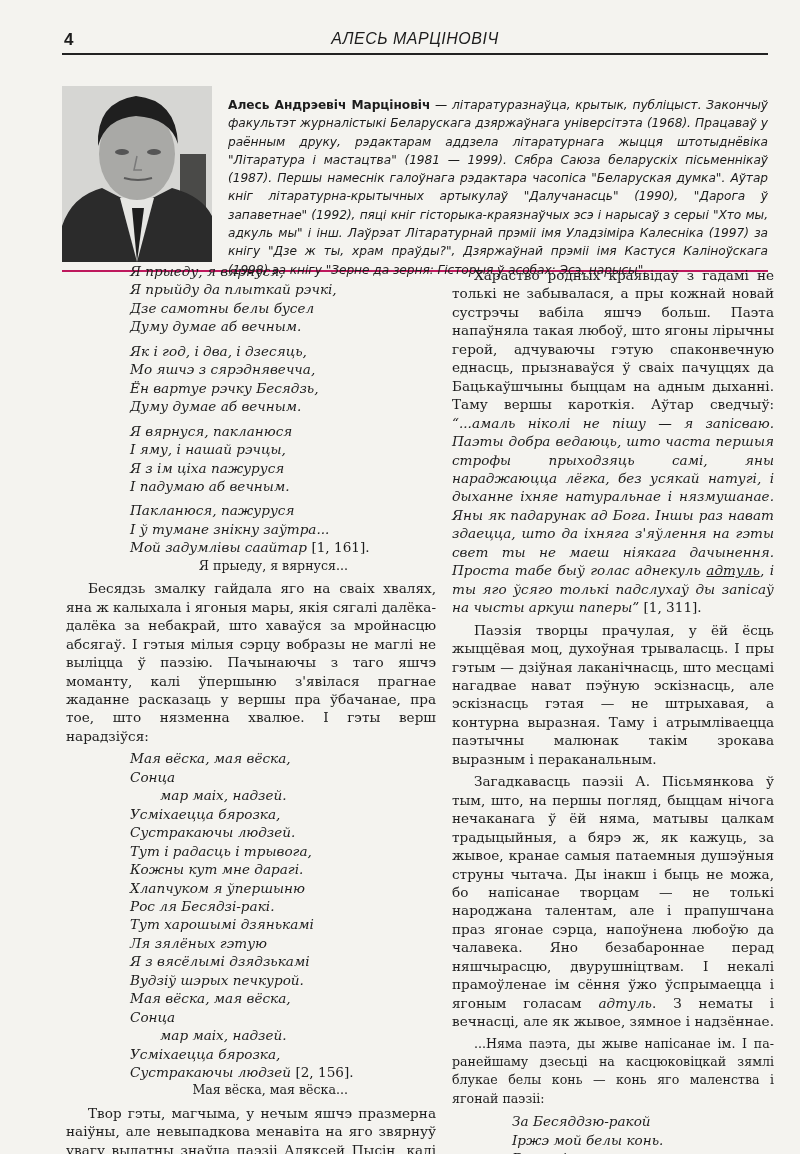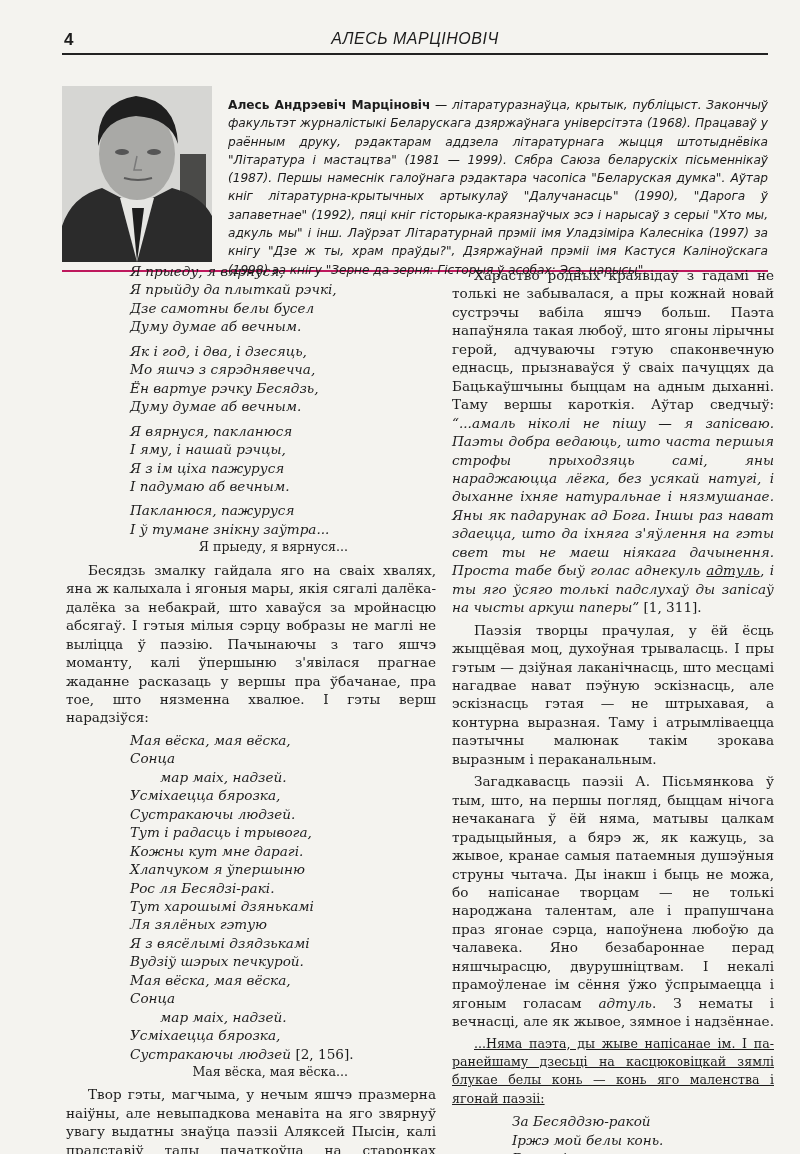--- a/index.html
+++ b/index.html
@@ -47,21 +47,21 @@
     .col p { margin: 4px; text-align: justify; text-indent: 22px; }
     .poem { font-style: italic; margin: 0; }
     .poem-left { padding-left: 68px; }
     .stanza { margin-bottom: 6px; }
     .poem-line { display: block; white-space: nowrap; }
     .poem-line.indent { padding-left: 30px; }
     .poem-ref { font-style: normal; }
     .poem-sig { text-align: right; padding-right: 92px; font-size: 12.6px; }
     .it { font-style: italic; }
     .ul { text-decoration: underline; }
-    .sm { font-size: 12.6px; text-decoration: underline; }
+    .sm { font-size: 12.6px; }
     .poem-right { padding-left: 64px; }
   </style>
 </head>
 <body>
 
 <div class="page-header">
   <span class="page-number">4</span>
   <span class="running-title">АЛЕСЬ МАРЦІНОВІЧ</span>
 </div>
 
@@ -102,20 +102,21 @@
     </div>
     <div class="stanza">
       <span class="poem-line">Я вярнуся, пакланюся</span>
       <span class="poem-line">І яму, і нашай рэчцы,</span>
       <span class="poem-line">Я з ім ціха пажуруся</span>
       <span class="poem-line">І падумаю аб вечным.</span>
     </div>
     <div class="stanza" style="margin-bottom:0">
       <span class="poem-line">Пакланюся, пажуруся</span>
       <span class="poem-line">І ў тумане знікну заўтра...</span>
+      <span class="poem-line"><span>Мой задумлівы саайтар</span><span class="poem-ref"> [1, 161].</span></span>
     </div>
   </div>
   <div class="poem-sig">Я прыеду, я вярнуся...</div>
   <p>Бесядзь змалку гайдала яго на сваіх хвалях, яна ж калыхала і ягоныя мары, якія сягалі далёка-далёка за небакрай, што хаваўся за мройнасцю абсягаў. І гэтыя мілыя сэрцу вобразы не маглі не выліцца ў паэзію. Пачынаючы з таго яшчэ моманту, калі ўпершыню з'явілася прагнае жаданне расказаць у вершы пра ўбачанае, пра тое, што нязменна хвалюе. І гэты верш нарадзіўся:</p>
 
   <div class="poem poem-left">
     <span class="poem-line">Мая вёска, мая вёска,</span>
     <span class="poem-line">Сонца</span>
     <span class="poem-line indent">мар маіх, надзей.</span>
     <span class="poem-line">Усміхаецца бярозка,</span>

